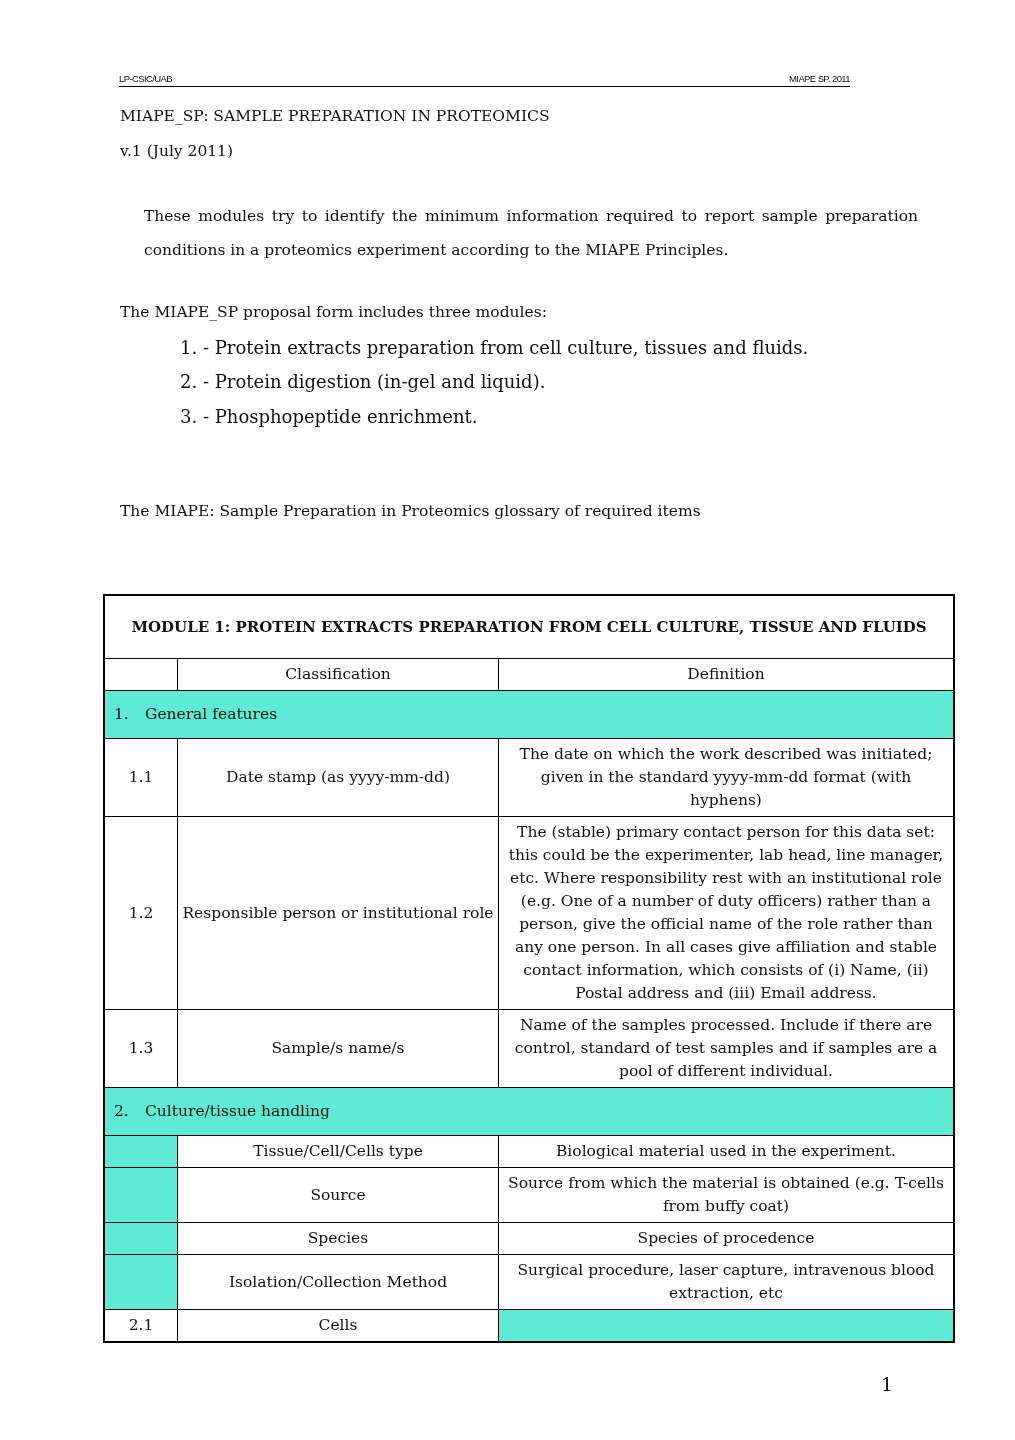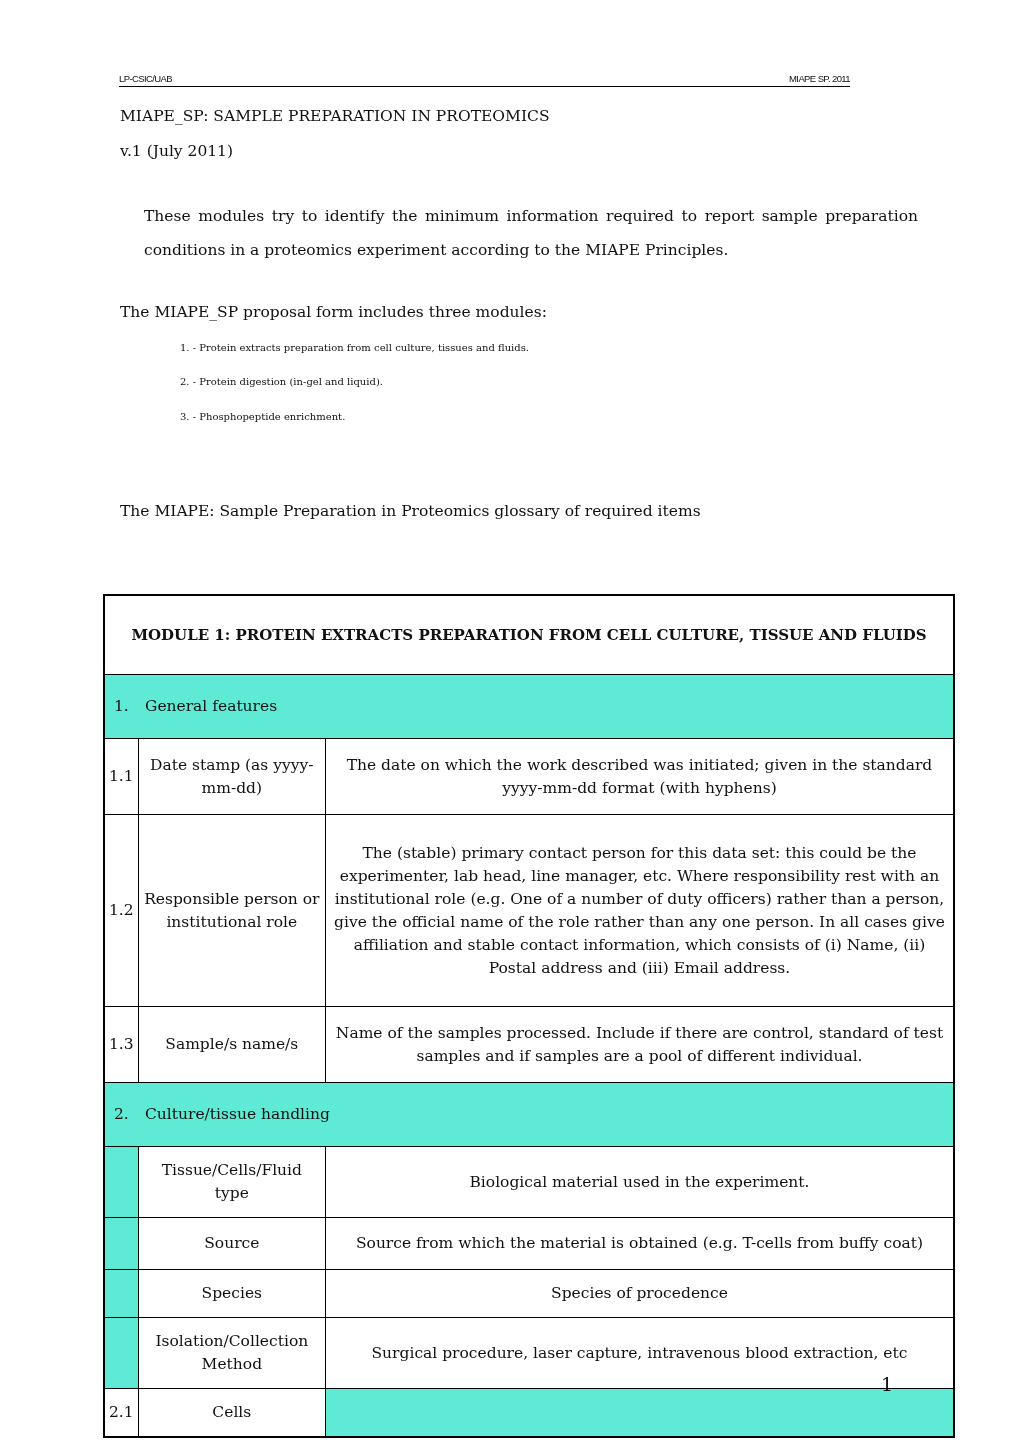--- a/index.html
+++ b/index.html
@@ -2,23 +2,23 @@
 <html><head>
 <meta charset="utf-8">
 <style>
   html, body { margin: 0; padding: 0; background: #ffffff; }
   body { width: 1015px; height: 1440px; position: relative; font-family: "DejaVu Serif", "Liberation Serif", serif; color: #111; }
   .header { position: absolute; left: 119px; top: 44px; width: 731px; height: 14px; border-bottom: 1px solid #000; font-family: "Liberation Sans", sans-serif; font-size: 9.5px; letter-spacing: -0.6px; margin-top: 28px; }
   .header .left { position: absolute; left: 0; top: 1px; }
   .header .right { position: absolute; right: 0; top: 1px; }
   .p { position: absolute; left: 120px; font-size: 15.5px; line-height: 20px; white-space: nowrap; }
   .intro { position: absolute; left: 120px; top: 199px; width: 774px; font-size: 15.5px; line-height: 34px; text-align: justify; margin-left: 24px; }
-  .li { position: absolute; left: 180px; font-size: 10px; line-height: 20px; white-space: nowrap; }
+  .li { position: absolute; left: 180px; font-size: 18px; line-height: 20px; white-space: nowrap; }
   table.m { position: absolute; left: 103px; top: 594px; width: 852px; border-collapse: collapse; font-size: 15.5px; line-height: 23px; }
-  table.m td { border: 1px solid #000; text-align: center; vertical-align: middle; padding: 12px 4px; }
+  table.m td { border: 1px solid #000; text-align: center; vertical-align: middle; padding: 4px 4px; }
   table.m { border: 2px solid #000; }
   .title-cell { height: 54px; font-weight: bold; font-size: 15px; }
   .c1 { width: 64px; }
   .c2 { width: 312px; }
   .gray { background: #5eead4; }
   .sec td { text-align: left !important; padding-left: 9px !important; height: 39px; }
   .sec .num { display: inline-block; width: 31px; }
   .pagenum { position: absolute; left: 881px; top: 1373px; font-size: 19px; }
 </style>
 </head>
@@ -36,20 +36,25 @@
 <div class="li" style="top:338px">1. - Protein extracts preparation from cell culture, tissues and fluids.</div>
 <div class="li" style="top:372px">2. - Protein digestion (in-gel and liquid).</div>
 <div class="li" style="top:407px">3. - Phosphopeptide enrichment.</div>
 <div class="p" style="top:501px">The MIAPE: Sample Preparation in Proteomics glossary of required items</div>
 
 <table class="m">
   <tbody>
       <tr>
     <td colspan="3" class="title-cell">MODULE 1: PROTEIN EXTRACTS PREPARATION FROM CELL CULTURE, TISSUE AND FLUIDS</td>
   </tr>
+  <tr style="height:29px">
+    <td class="c1"></td>
+    <td class="c2">Classification</td>
+    <td>Definition</td>
+  </tr>
   <tr class="sec gray">
     <td colspan="3"><span class="num">1.</span><span>General features</span></td>
   </tr>
   <tr style="height:76px">
     <td>1.1</td>
     <td>Date stamp (as yyyy-mm-dd)</td>
     <td>The date on which the work described was initiated; given in the standard yyyy-mm-dd format (with hyphens)</td>
   </tr>
   <tr style="height:192px">
     <td>1.2</td>
@@ -59,21 +64,21 @@
   <tr style="height:76px">
     <td>1.3</td>
     <td>Sample/s name/s</td>
     <td>Name of the samples processed. Include if there are control, standard of test samples and if samples are a pool of different individual.</td>
   </tr>
   <tr class="sec gray">
     <td colspan="3"><span class="num">2.</span><span>Culture/tissue handling</span></td>
   </tr>
   <tr style="height:29px">
     <td class="gray"></td>
-    <td>Tissue/Cells/Fluid type</td>
+    <td>Tissue/Cell/Cells type</td>
     <td>Biological material used in the experiment.</td>
   </tr>
   <tr style="height:52px">
     <td class="gray"></td>
     <td>Source</td>
     <td>Source from which the material is obtained (e.g. T-cells from buffy coat)</td>
   </tr>
   <tr style="height:29px">
     <td class="gray"></td>
     <td>Species</td>

